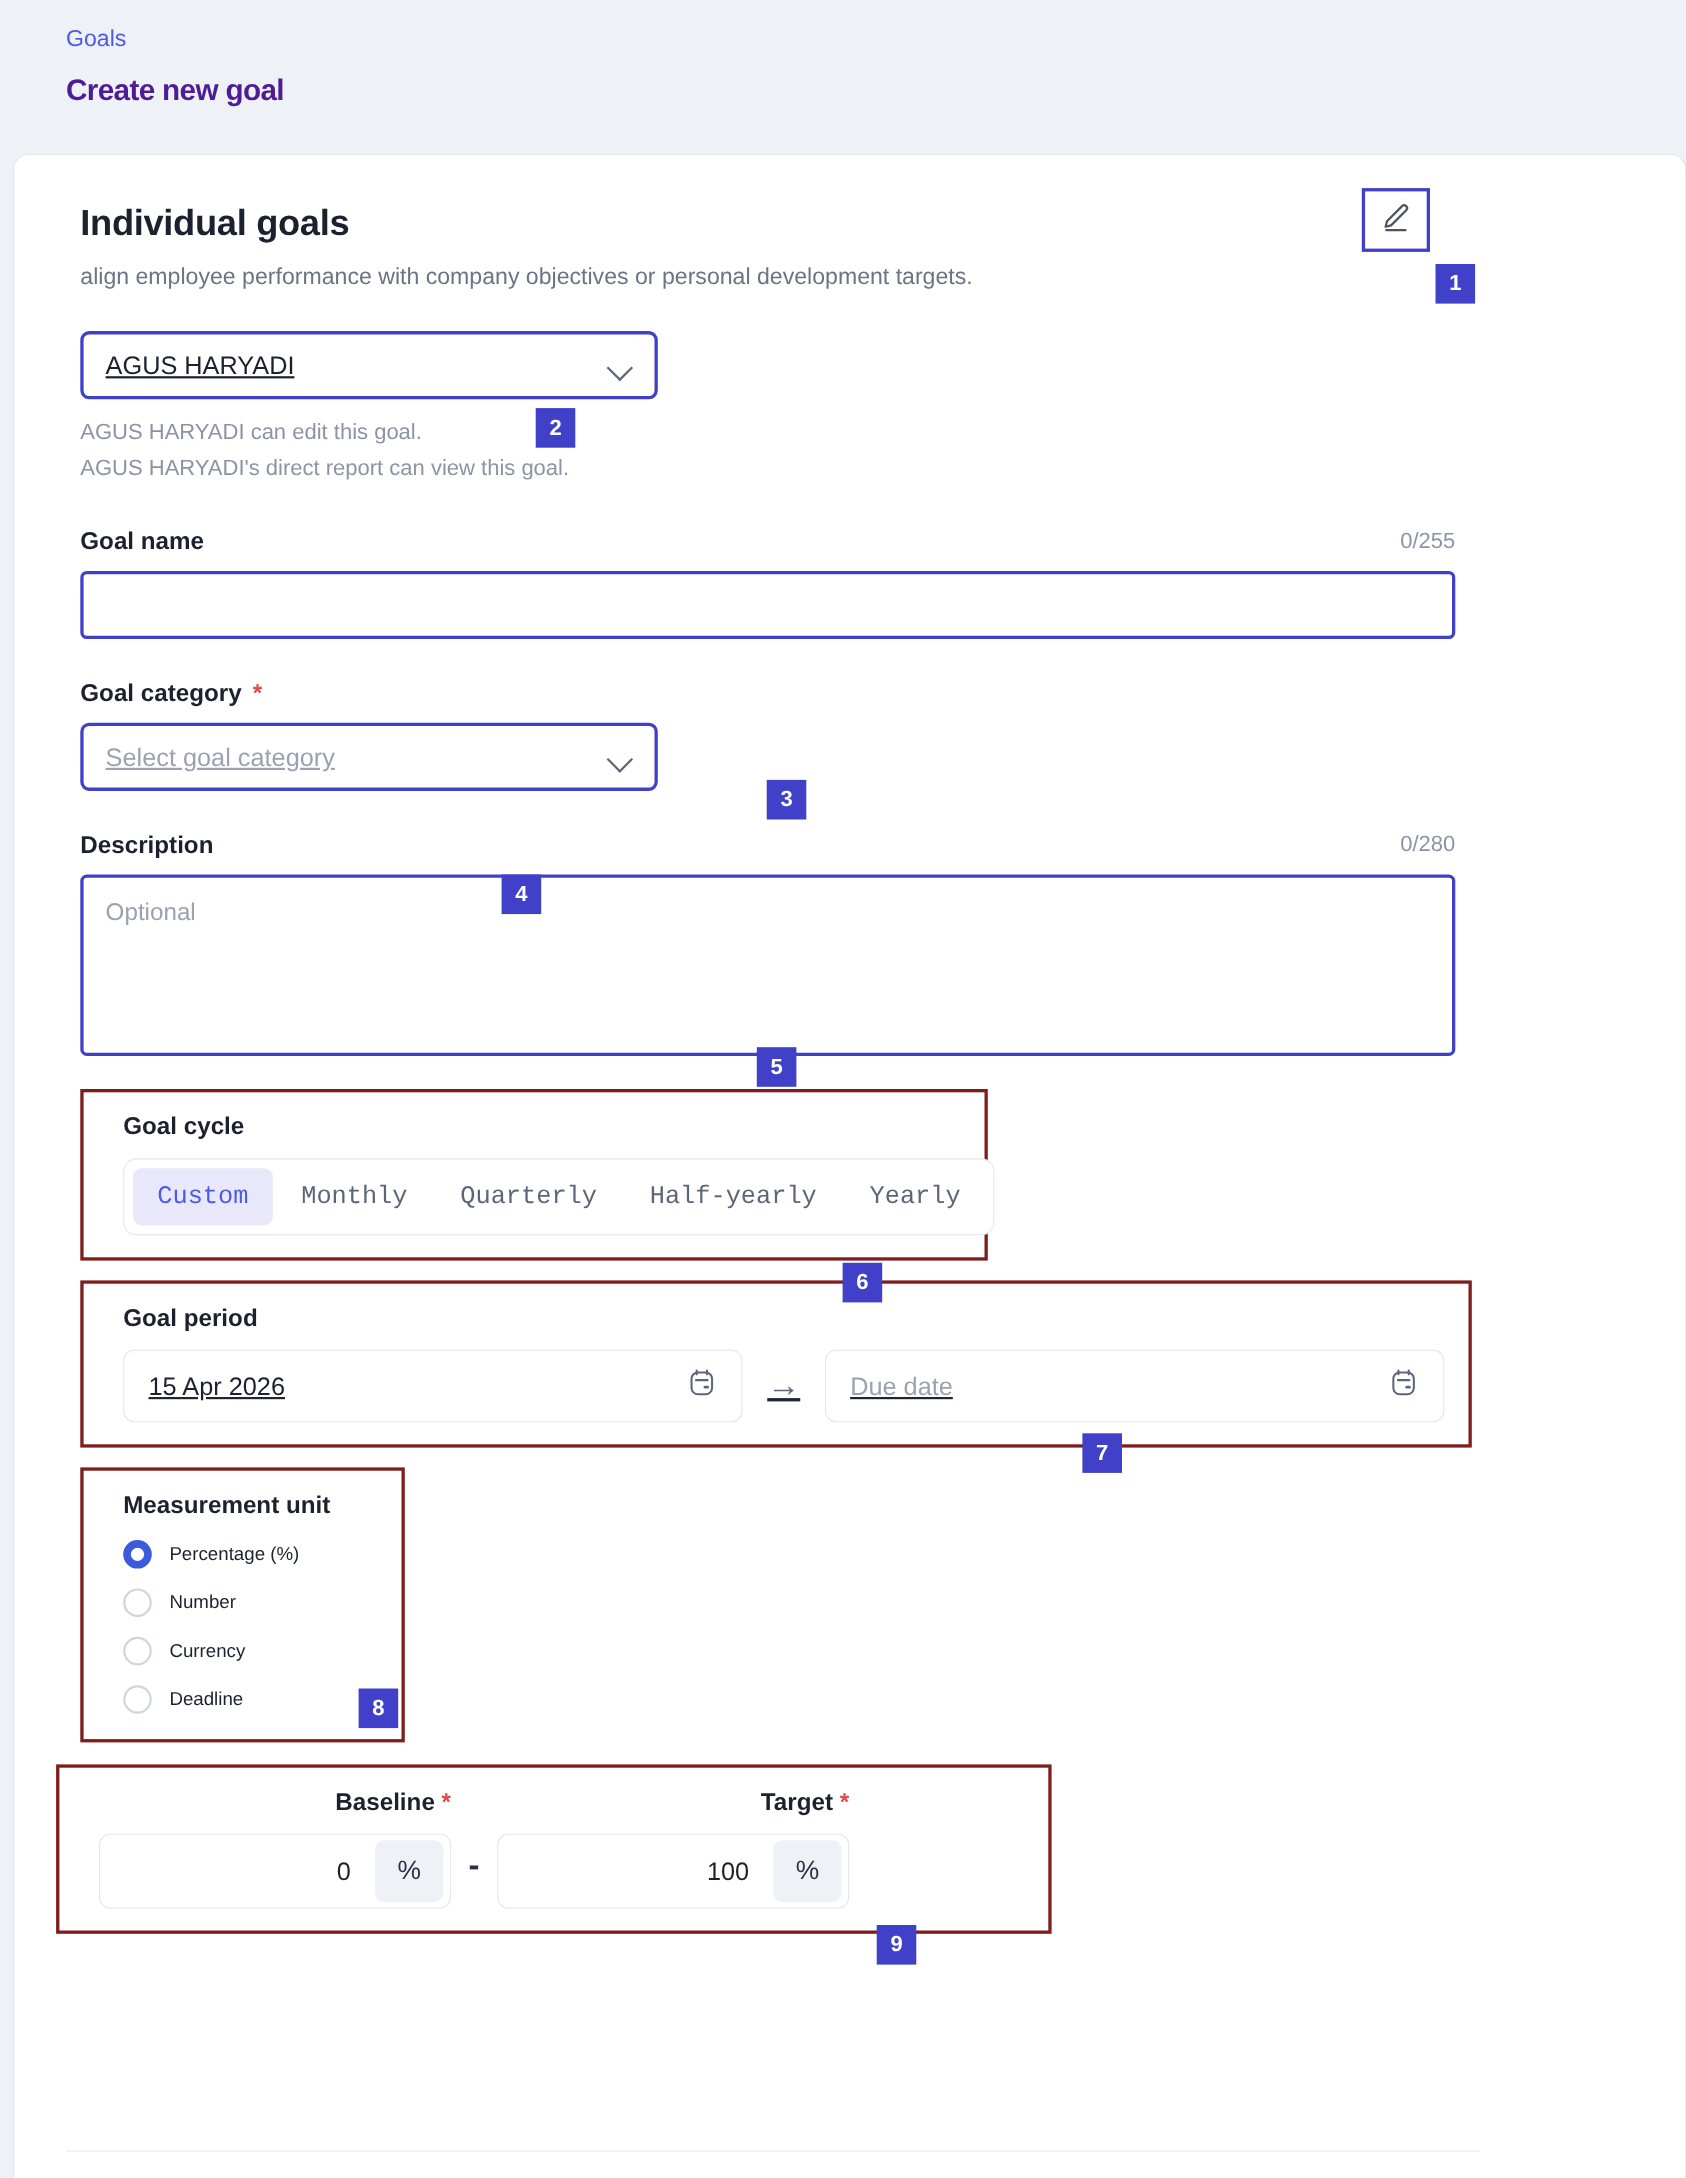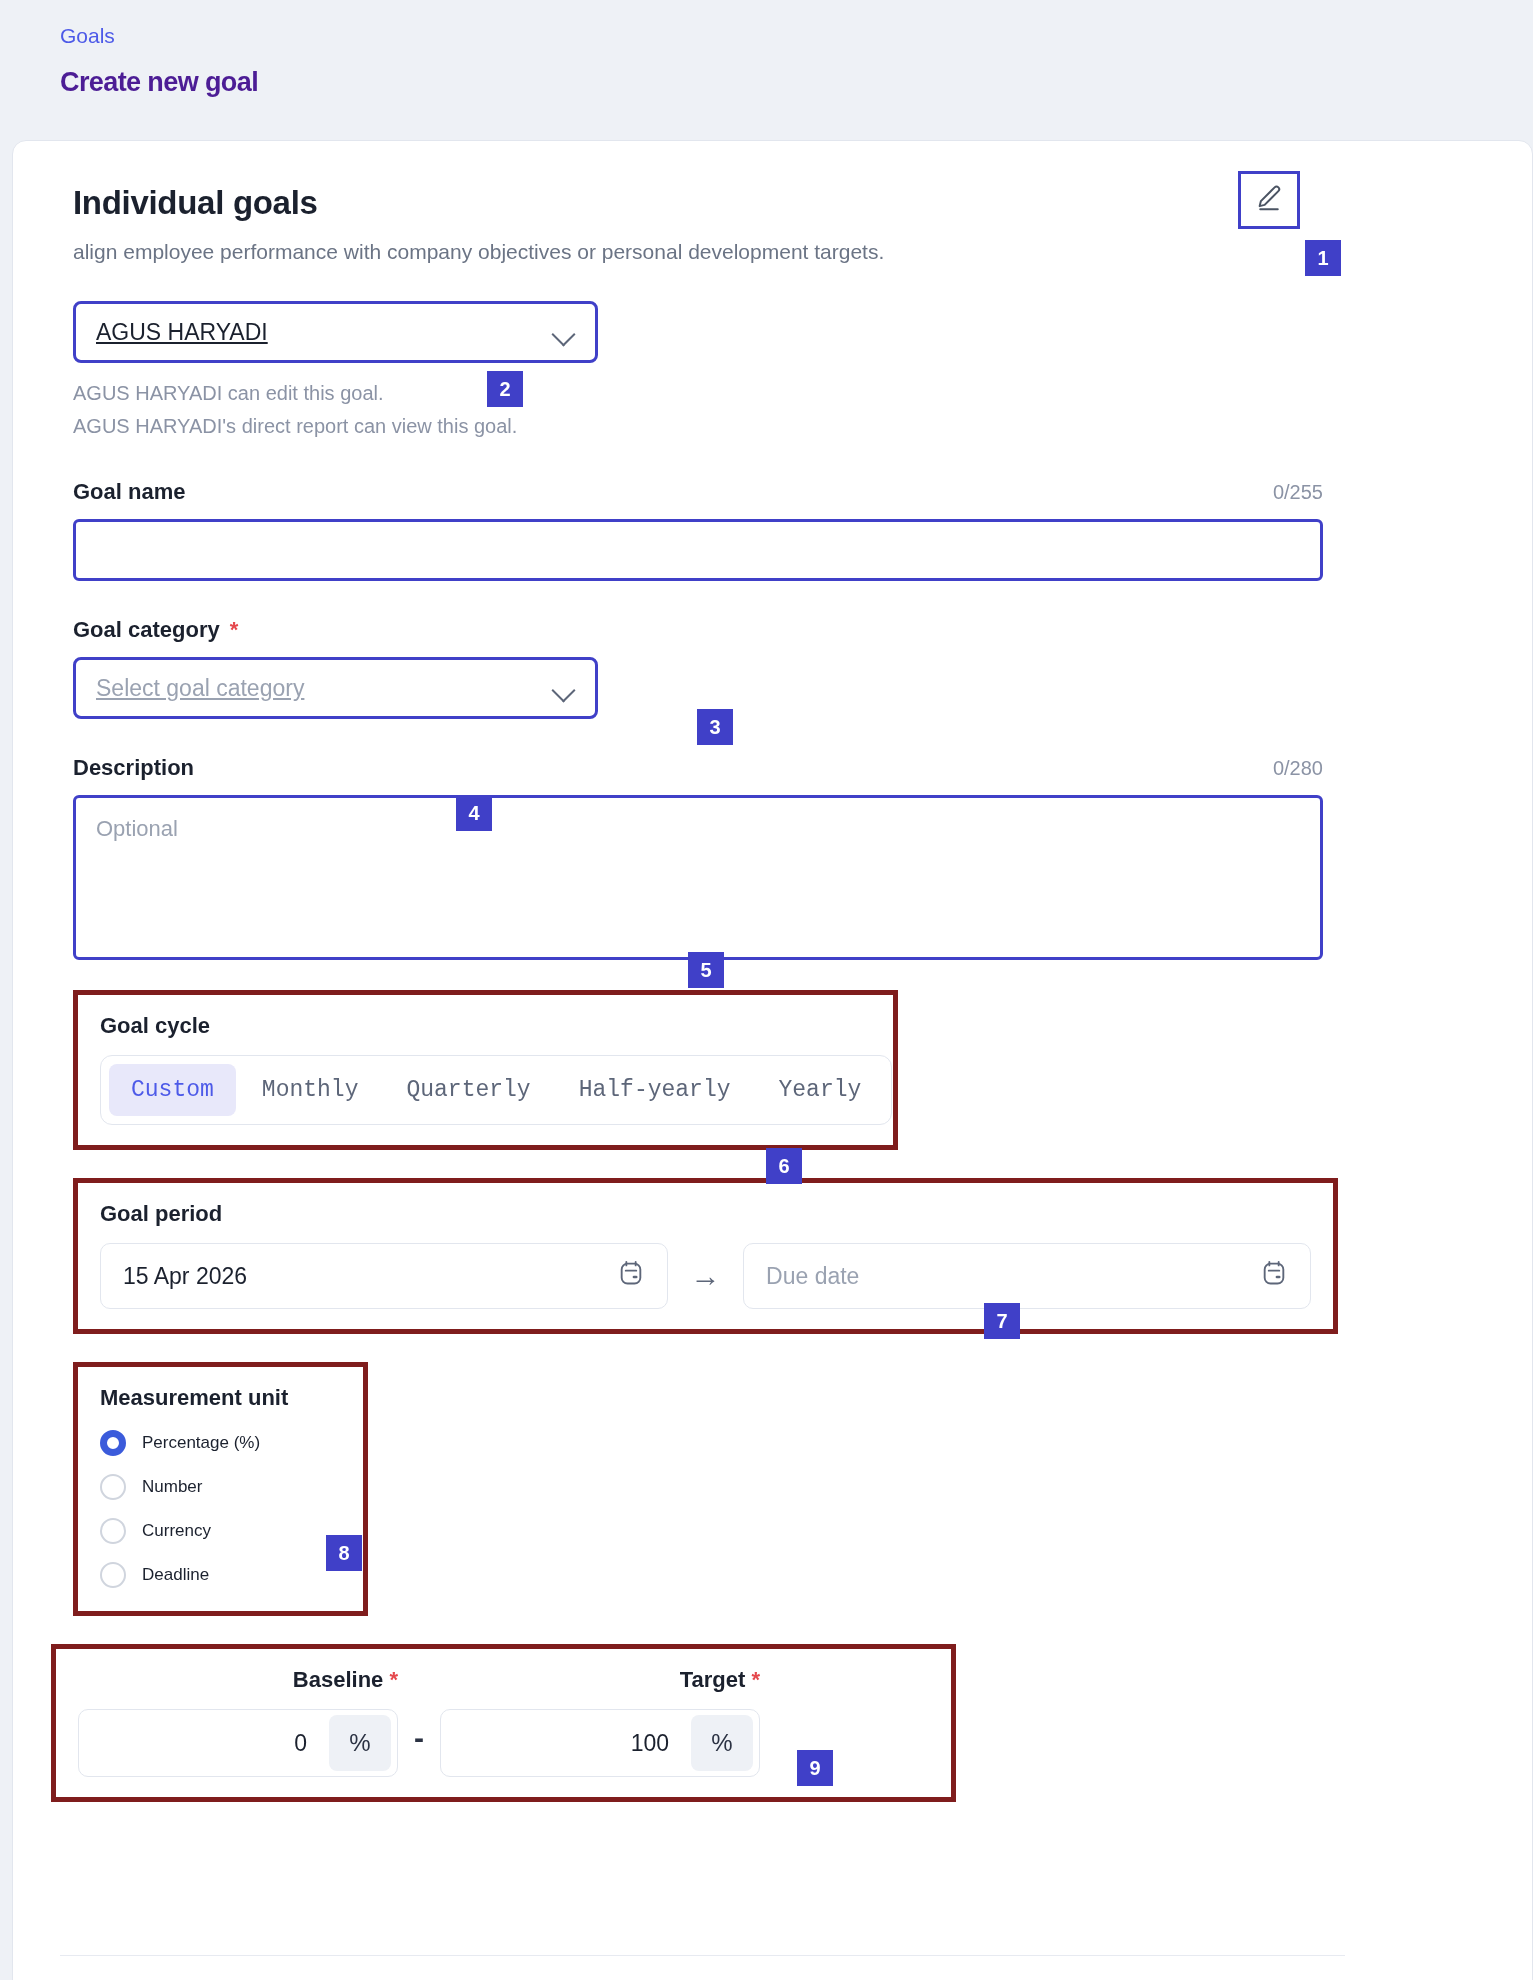--- a/index.html
+++ b/index.html
@@ -161,25 +161,24 @@
     border: 1px solid #d5dae3;
     border-radius: 6px;
     background: #fff;
     padding: 18px 20px;
     font-size: 22px;
     color: #9aa2b1;
   }
 
   
   .group {
-    border: 5px solid #7f1d1d;
-    padding: 16px 22px 20px 22px;
+    border: 3px solid #7f1d1d;
+    padding: 16px 22px 20px 36px;
     position: relative;
     background: #fff;
-    margin-top: 28px;
   }
   .group-label {
     font-size: 22px;
     font-weight: bold;
     color: #1b212e;
     margin-bottom: 14px;
     line-height: 30px;
   }
 
   
@@ -199,21 +198,21 @@
     line-height: 30px;
     white-space: nowrap;
     font-family: Liberation Mono, monospace;
   }
   .seg-item.active {
     background: #e8e8fa;
     color: #4d5ae8;
   }
 
   
-  .period-row { display: flex; align-items: center; gap: 18px; }
+  .period-row { display: flex; align-items: center; gap: 18px; text-decoration: underline; }
   .date-box {
     width: 580px;
     height: 66px;
     border: 1px solid #e2e6ee;
     border-radius: 10px;
     display: flex;
     align-items: center;
     justify-content: space-between;
     padding: 0 22px;
     font-size: 23px;

